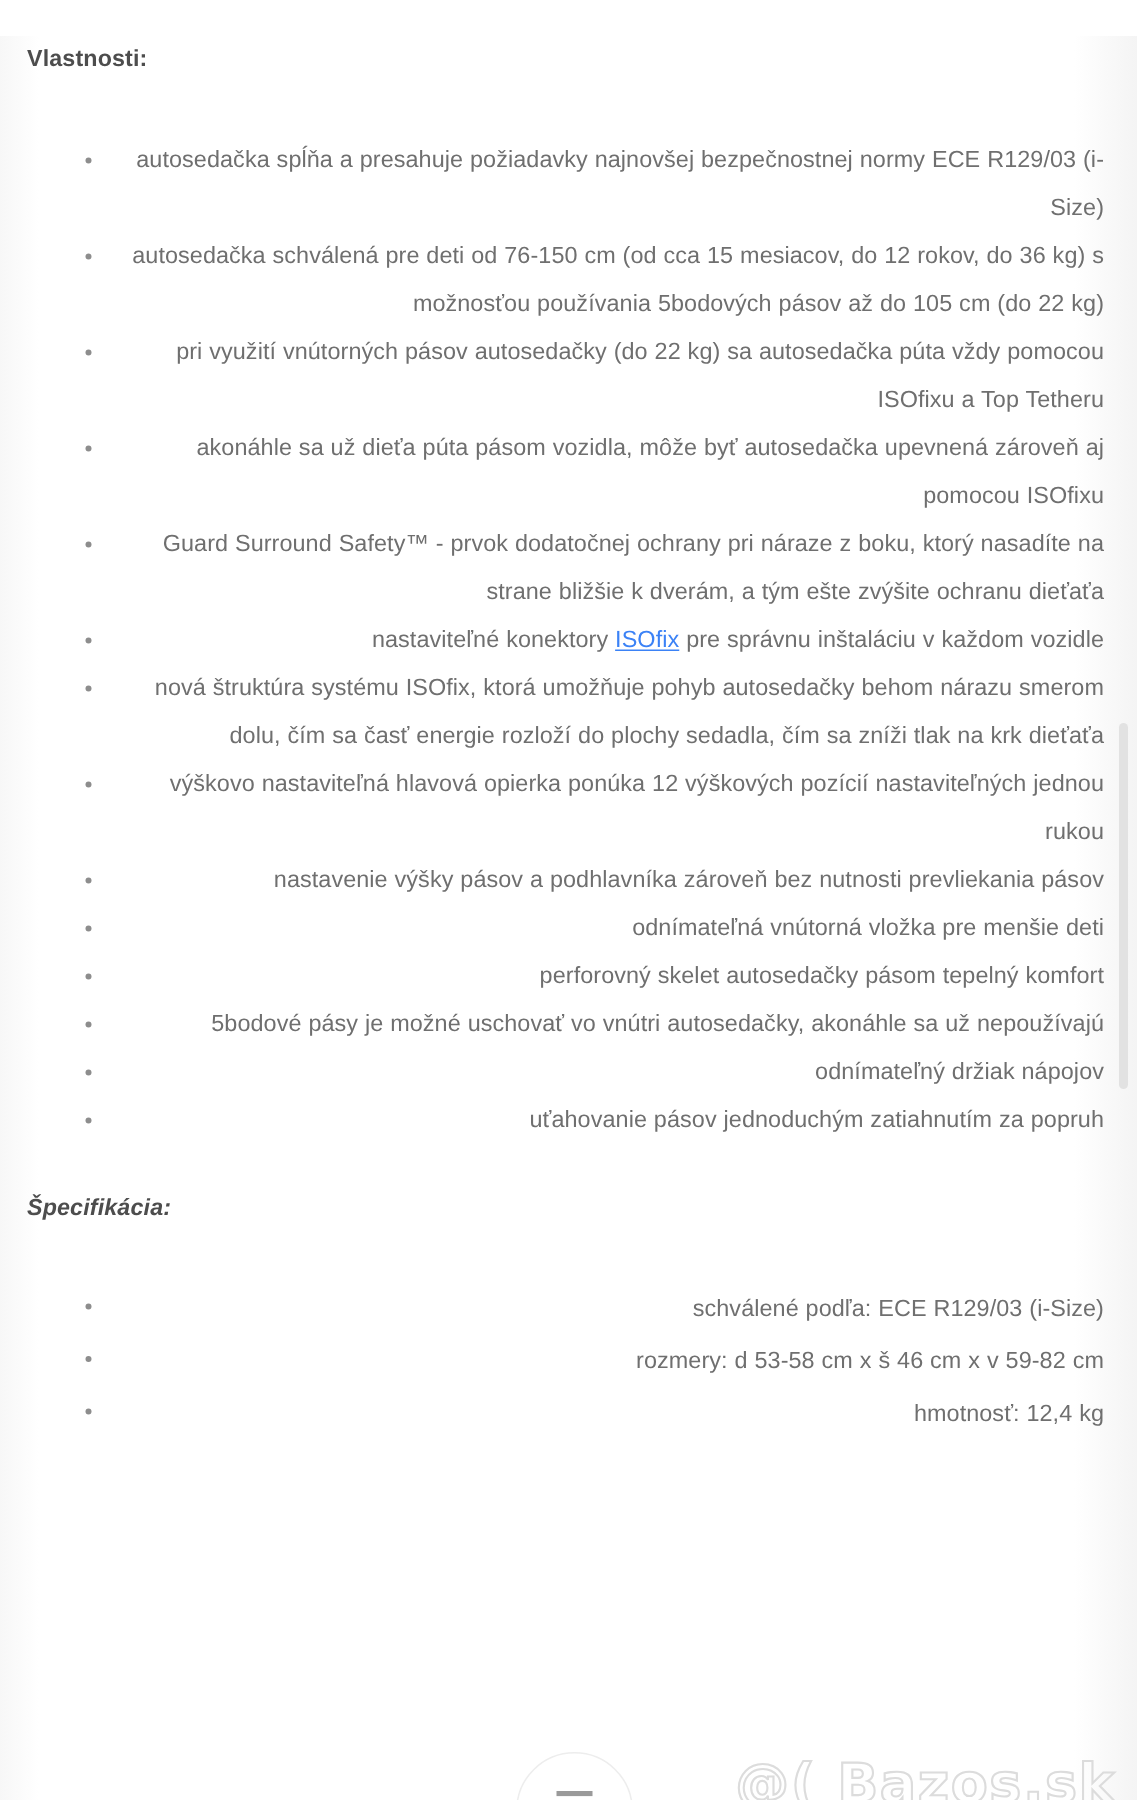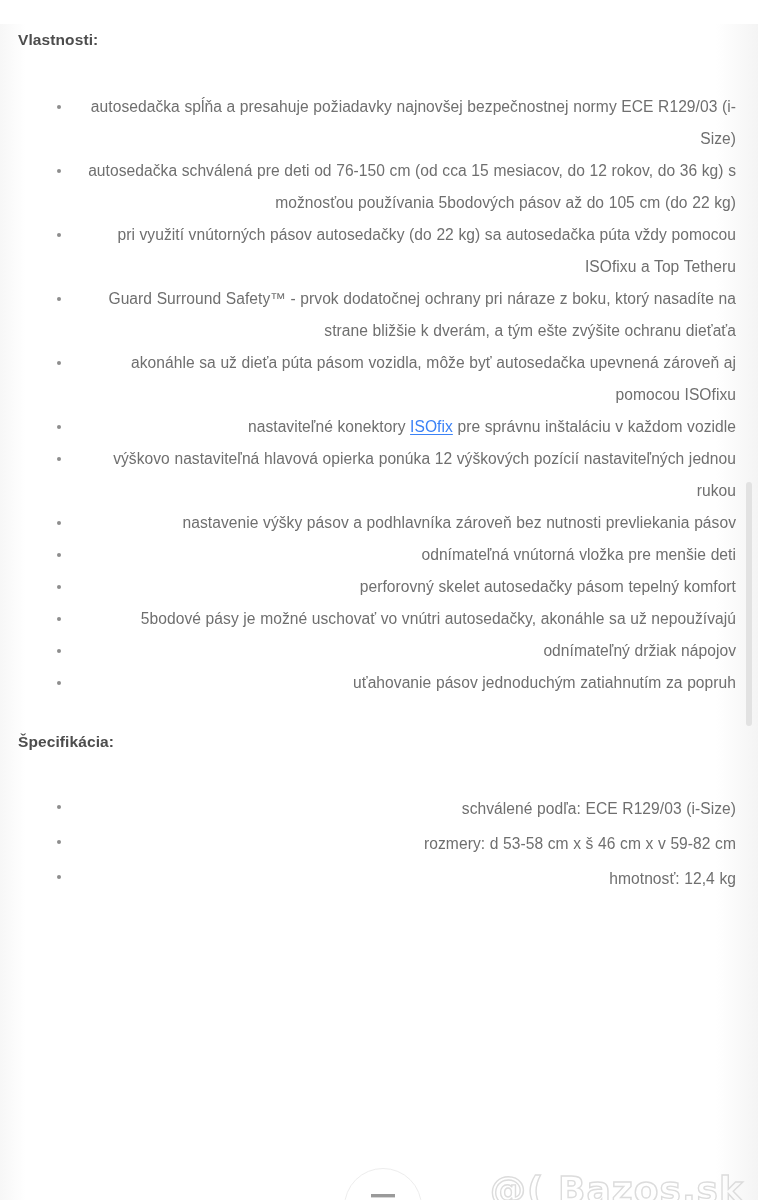--- a/index.html
+++ b/index.html
@@ -45,21 +45,21 @@
 
   
   .section-heading {
     font-size:15.5px;
     font-weight:bold;
     color:#4d4d4d;
     letter-spacing:0.1px;
   }
 
   #heading-vlastnosti { margin-top:7px; }
-  #heading-specifikacia { margin-top:0px; }
+  #heading-specifikacia { margin-top:0px;font-style:italic; }
 
   
   ul.bullets {
     list-style:none;
     margin:0;
     padding:0;
   }
 
   ul.bullets li {
     position:relative;
@@ -173,23 +173,24 @@
 <div class="page">
 
   <div class="content">
 
     <h2 class="section-heading" id="heading-vlastnosti">Vlastnosti:</h2>
 
     <ul class="bullets" id="features-list">
       <li><span>autosedačka spĺňa a presahuje požiadavky najnovšej bezpečnostnej normy ECE R129/03 (i-Size)</span></li>
       <li><span>autosedačka schválená pre deti od 76-150 cm (od cca 15 mesiacov, do 12 rokov, do 36 kg) s možnosťou používania 5bodových pásov až do 105 cm (do 22 kg)</span></li>
       <li><span>pri využití vnútorných pásov autosedačky (do 22 kg) sa autosedačka púta vždy pomocou ISOfixu a Top Tetheru</span></li>
+      <li><span>akonáhle sa už dieťa púta pásom vozidla, môže byť autosedačka upevnená zároveň aj pomocou ISOfixu</span></li>
       <li><span>Guard Surround Safety™ - prvok dodatočnej ochrany pri náraze z boku, ktorý nasadíte na strane bližšie k dverám, a tým ešte zvýšite ochranu dieťaťa</span></li>
-      <li><span>akonáhle sa už dieťa púta pásom vozidla, môže byť autosedačka upevnená zároveň aj pomocou ISOfixu</span></li>
       <li><span>nastaviteľné konektory </span><a class="inline-link" href="#">ISOfix</a><span> pre správnu inštaláciu v každom vozidle</span></li>
+      <li><span>nová štruktúra systému ISOfix, ktorá umožňuje pohyb autosedačky behom nárazu smerom dolu, čím sa časť energie rozloží do plochy sedadla, čím sa zníži tlak na krk dieťaťa</span></li>
       <li><span>výškovo nastaviteľná hlavová opierka ponúka 12 výškových pozícií nastaviteľných jednou rukou</span></li>
       <li><span>nastavenie výšky pásov a podhlavníka zároveň bez nutnosti prevliekania pásov</span></li>
       <li><span>odnímateľná vnútorná vložka pre menšie deti</span></li>
       <li><span>perforovný skelet autosedačky pásom tepelný komfort</span></li>
       <li><span>5bodové pásy je možné uschovať vo vnútri autosedačky, akonáhle sa už nepoužívajú</span></li>
       <li><span>odnímateľný držiak nápojov</span></li>
       <li><span>uťahovanie pásov jednoduchým zatiahnutím za popruh</span></li>
     </ul>
 
     <h2 class="section-heading" id="heading-specifikacia" style="margin-top:34px;">Špecifikácia:</h2>

